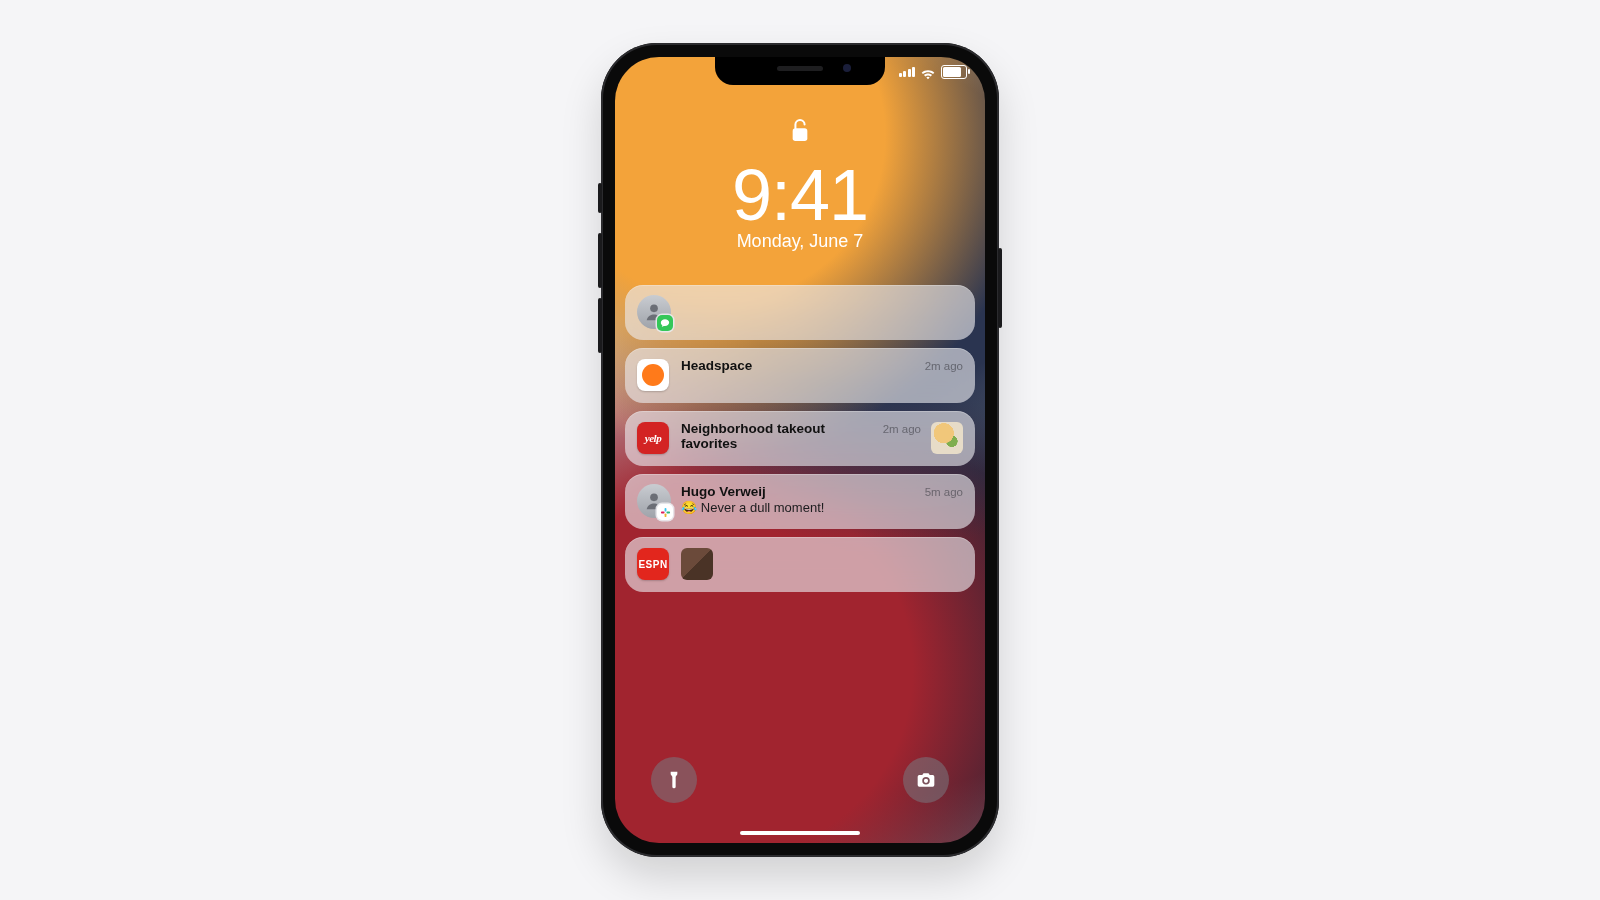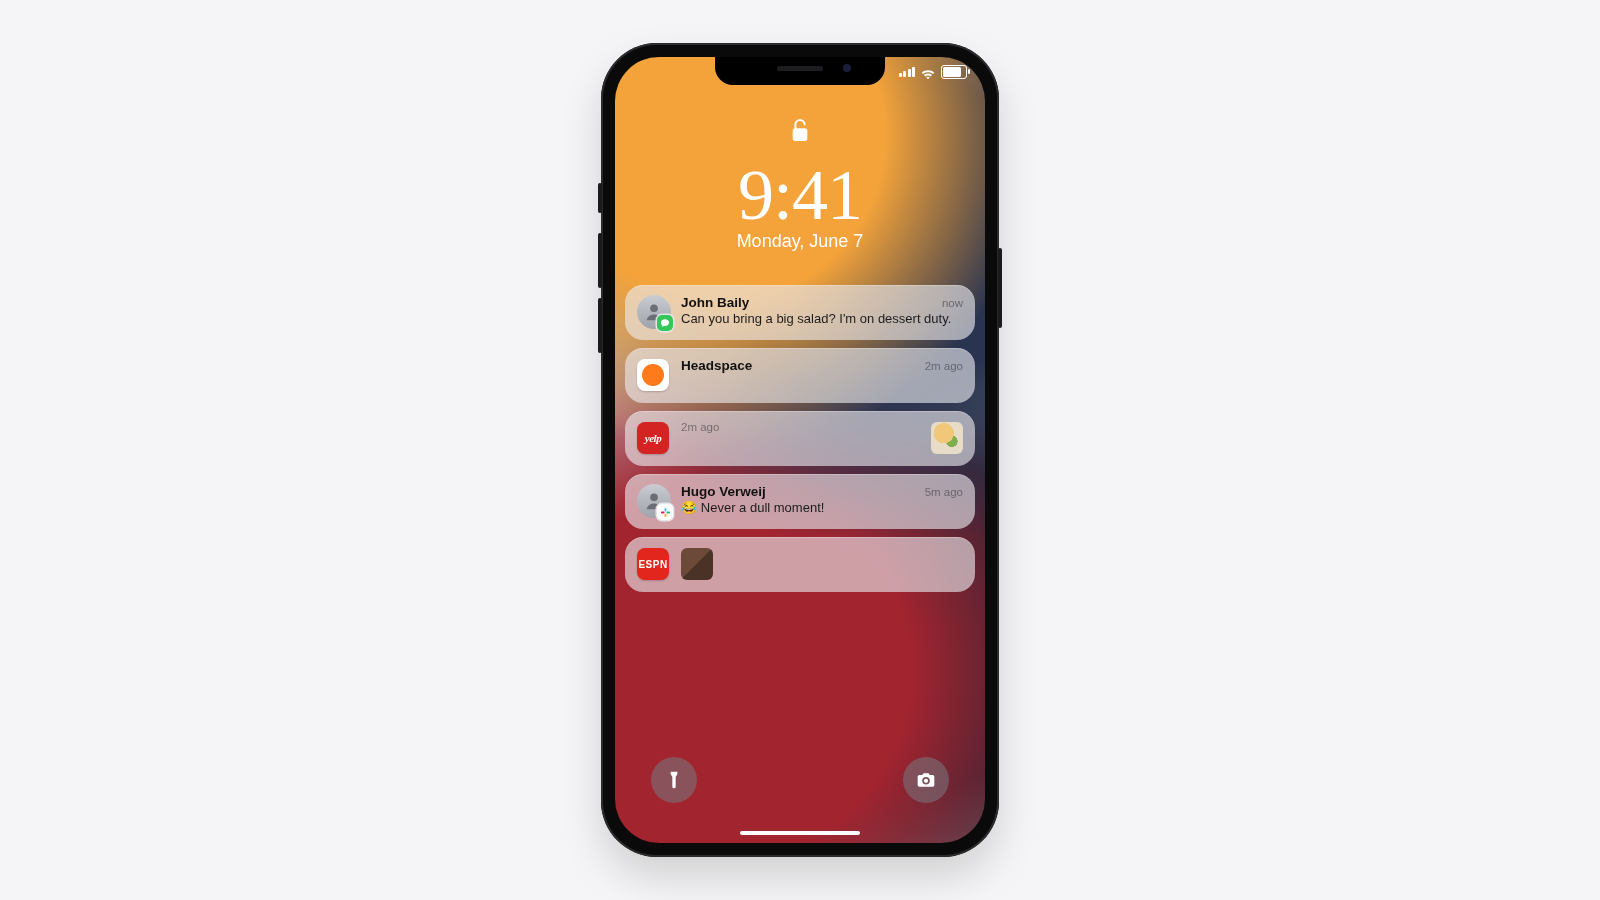--- a/index.html
+++ b/index.html
@@ -93,21 +93,20 @@
     position: absolute;
     top: 60px; left: 0; right: 0;
     display: flex; flex-direction: column; align-items: center;
     color: #fff;
     z-index: 30;
   }
   .lock-icon svg { width: 22px; height: 28px; }
   .time {
     font-size: 72px; font-weight: 300; line-height: 1; margin-top: 10px;
     letter-spacing: -1px;
-    font-family: Liberation Serif, serif;
   }
   .date {
     font-size: 18px; font-weight: 400; margin-top: 0;
   }
 
   .notifs {
     position: absolute;
     top: 228px; left: 10px; right: 10px;
     display: flex; flex-direction: column; gap: 8px;
     z-index: 30;
@@ -248,27 +247,20 @@
                   <circle cx="12" cy="8" r="4.2"></circle>
                   <path d="M4 21c1-4.4 5-6.2 8-6.2s7 1.8 8 6.2z"></path>
                 </svg>
             </div>
             <div class="minibadge badge-messages">
               <svg viewBox="0 0 24 24" width="10" height="10">
                   <path fill="#fff" d="M12 3C6.5 3 2 6.7 2 11.2c0 2.5 1.4 4.7 3.6 6.2-.2 1.2-.9 2.6-1.4 3.3 1.7-.2 3.6-1 4.9-1.8 1 .2 1.9.3 2.9.3 5.5 0 10-3.7 10-8.2S17.5 3 12 3z"></path>
                 </svg>
             </div>
           </div>
-          <div class="content">
-            <div class="row1">
-              <div class="title">John Baily</div>
-              <div class="ts">now</div>
-            </div>
-            <div class="body">Can you bring a big salad? I'm on dessert duty.</div>
-          </div>
         </div>
 
         <div class="notif">
           <div class="iconwrap">
             <div class="appicon icon-headspace">
                 <div class="dot"></div>
               </div>
           </div>
           <div class="content">
             <div class="row1">
@@ -277,20 +269,21 @@
             </div>
           </div>
         </div>
 
         <div class="notif">
           <div class="iconwrap">
             <div class="appicon icon-yelp">yelp</div>
           </div>
           <div class="content">
             <div class="row1">
+              <div class="title">Neighborhood takeout favorites</div>
               <div class="ts">2m ago</div>
             </div>
           </div>
           <div class="thumb thumb-food"></div>
         </div>
 
         <div class="notif">
           <div class="iconwrap">
             <div class="avatar">
               <svg viewBox="0 0 24 24" fill="#6b6e76">

